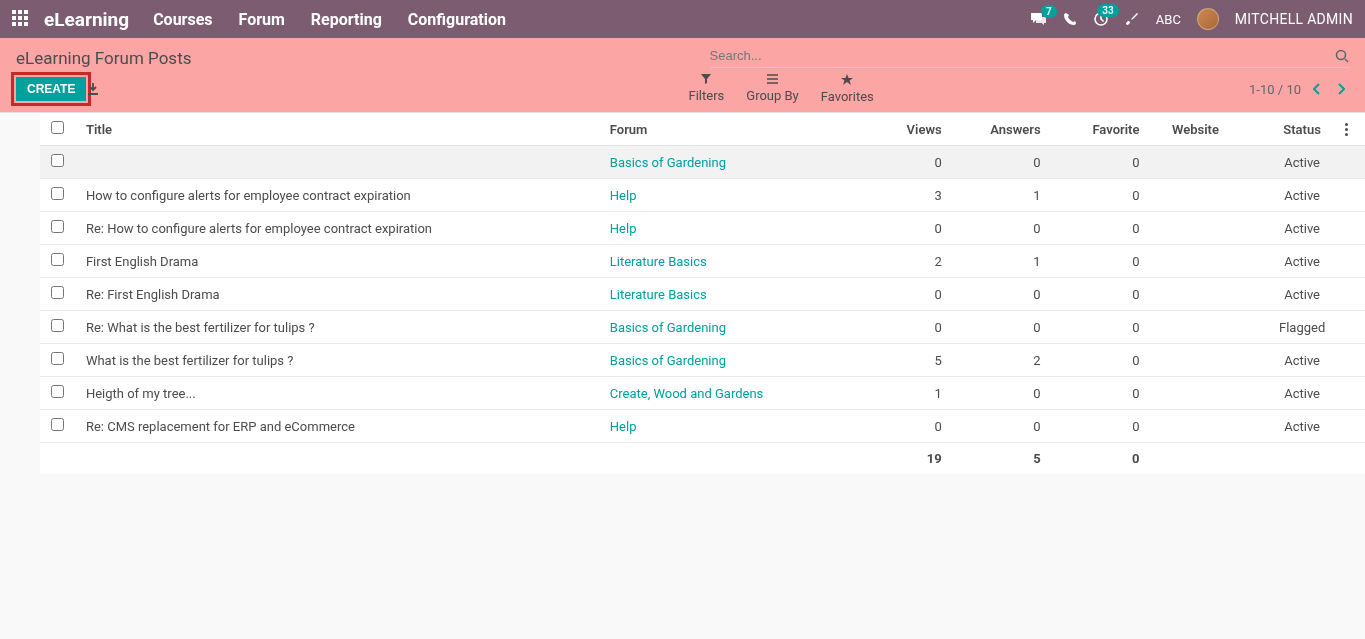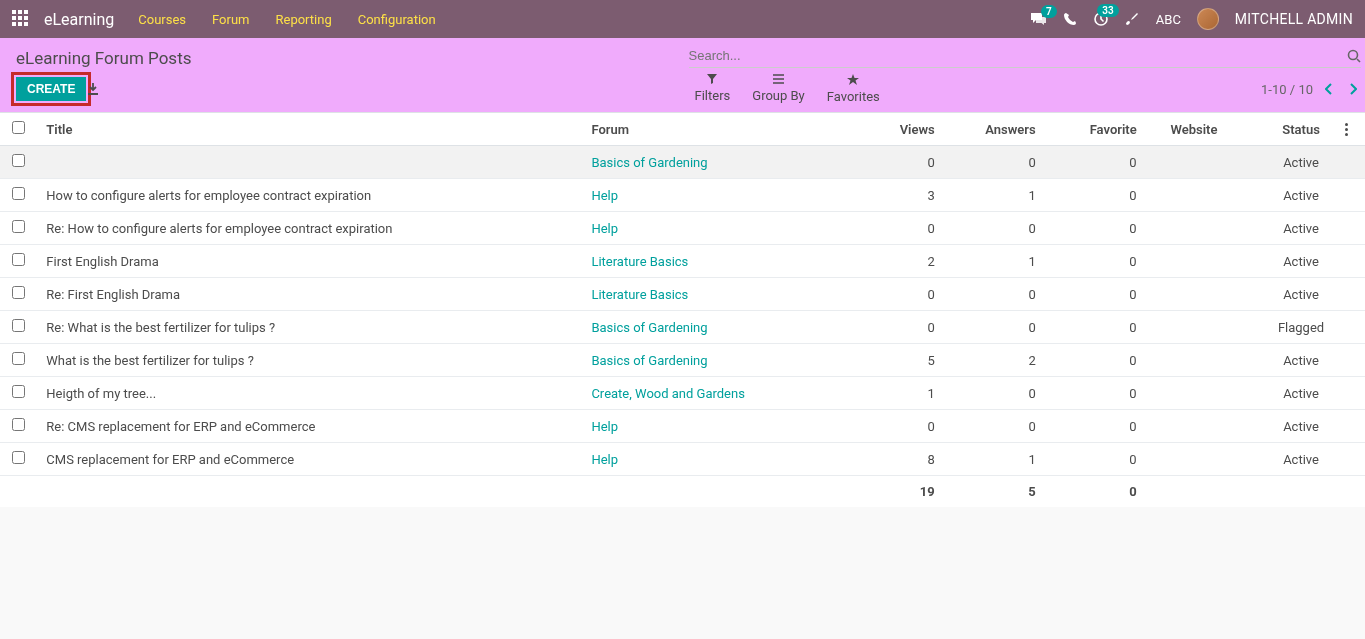--- a/index.html
+++ b/index.html
@@ -1,48 +1,48 @@
 <!DOCTYPE html>
 <html><head>
 <meta charset="utf-8">
 <style>
 * { margin: 0; padding: 0; box-sizing: border-box; }
 body { font-family: -apple-system, BlinkMacSystemFont, "Segoe UI", Roboto, "Helvetica Neue", Arial, sans-serif; font-size: 13px; color: #4c4c4c; background: #f9f9f9; }
 
 .top-nav { background: #7c5c70; height: 38px; display: flex; align-items: center; padding: 0 12px; color: #fff; }
 .apps-icon { width: 18px; height: 18px; display: grid; grid-template-columns: repeat(3,4px); grid-template-rows: repeat(3,4px); gap: 2px; margin-right: 14px; cursor: pointer; }
 .apps-icon span { background: #fff; }
-.brand { font-size: 16px; font-weight: 400; margin-right: 24px; cursor: pointer; }
+.brand { font-size: 19px; font-weight: 700; margin-right: 24px; cursor: pointer; }
 .nav-menu { display: flex; gap: 26px; }
-.nav-menu a { color: #fde047; text-decoration: none; font-size: 13px; cursor: pointer; }
+.nav-menu a { color: #ffffff; text-decoration: none; font-size: 16px; cursor: pointer; font-weight: bold; }
 .nav-right { margin-left: auto; display: flex; align-items: center; gap: 16px; }
 .nav-icon { position: relative; cursor: pointer; display: flex; align-items: center; }
 .badge { position: absolute; top: -7px; right: -10px; background: #00a09d; color: #fff; border-radius: 9px; font-size: 10px; padding: 1px 5px; font-weight: 600; }
 .avatar { width: 22px; height: 22px; border-radius: 50%; background: linear-gradient(135deg,#cc8855,#aa6633); border:1px solid rgba(255,255,255,0.3);}
 .user-name { font-size: 14px; letter-spacing: 0.3px; cursor: pointer; }
 
-.control-panel { background: #f0abfc; padding: 10px 4px 0 16px; border-bottom: 1px solid #dee2e6; }
+.control-panel { background: #fca5a5; padding: 10px 16px 0 16px; border-bottom: 1px solid #dee2e6; }
 .cp-top { display: flex; align-items: center; margin-bottom: 6px; }
 .breadcrumb { font-size: 17px; color: #4c4c4c; flex: 0 0 50%; }
-.search-wrap { flex: 1; display: flex; align-items: center; border-bottom: 1px solid #ccc; padding-bottom: 4px; }
+.search-wrap { flex: 1; display: flex; align-items: center; border-bottom: 1px solid #ccc; padding-bottom: 4px; margin-left: 27px; }
 .search-input { flex: 1; border: none; outline: none; font-size: 13px; background: transparent; }
 .search-icon { cursor: pointer; color: #666; }
 
 .cp-bottom { display: flex; align-items: center; padding-bottom: 8px; }
 .cp-left { flex: 0 0 50%; display: flex; align-items: center; }
 .create-btn { background: #00a09d; color: #fff; border: none; padding: 5px 11px; font-size: 12px; font-weight: 600; cursor: pointer; text-transform: uppercase; outline: 3px solid #c52a2a; outline-offset: 2px; }
 .dl-icon { color: #4c4c4c; cursor: pointer; }
 
 .cp-right { flex: 1; display: flex; align-items: center; }
 .search-opts { display: flex; gap: 22px; margin-left: 6px; }
 .search-opt { cursor: pointer; color: #4c4c4c; display: flex; align-items: center; gap: 4px; flex-direction: column; }
 .pager { margin-left: auto; display: flex; align-items: center; gap: 8px; color: #666; }
 .pager-btn { cursor: pointer; color: #00a09d; padding: 0 4px; font-size: 14px; }
 
-.list-wrap { background: #fff; }
+.list-wrap { background: #fff; margin-left: 40px; }
 table { width: 100%; border-collapse: collapse; }
 th, td { text-align: left; padding: 8px 10px; border-bottom: 1px solid #e9ecef; }
 th { font-weight: 600; color: #4c4c4c; font-size: 13px; border-bottom: 1px solid #dee2e6; }
 td { font-size: 13px; }
 .col-chk { width: 36px; text-align: center; }
 .col-title { width: 540px; }
 .col-forum { width: 260px; }
 .col-num { text-align: right; width: 100px; }
 .col-website { text-align: right; width: 80px; }
 .col-status { text-align: center; width: 90px; padding-left: 50px; }
@@ -284,31 +284,20 @@
           <td class="col-chk"><input type="checkbox" style=""></td>
           <td class="col-title">Re: CMS replacement for ERP and eCommerce</td>
           <td class="col-forum"><span class="link">Help</span></td>
           <td class="col-num">0</td>
           <td class="col-num">0</td>
           <td class="col-num">0</td>
           <td class="col-website"></td>
           <td class="col-status">Active</td>
           <td class="col-opt"></td>
         </tr>
-        <tr>
-          <td class="col-chk"><input type="checkbox" style=""></td>
-          <td class="col-title">CMS replacement for ERP and eCommerce</td>
-          <td class="col-forum"><span class="link">Help</span></td>
-          <td class="col-num">8</td>
-          <td class="col-num">1</td>
-          <td class="col-num">0</td>
-          <td class="col-website"></td>
-          <td class="col-status">Active</td>
-          <td class="col-opt"></td>
-        </tr>
       </tbody>
     <tfoot>
       <tr>
         <td class="col-chk"></td>
         <td class="col-title"></td>
         <td class="col-forum"></td>
         <td class="col-num">19</td>
         <td class="col-num">5</td>
         <td class="col-num">0</td>
         <td class="col-website"></td>

